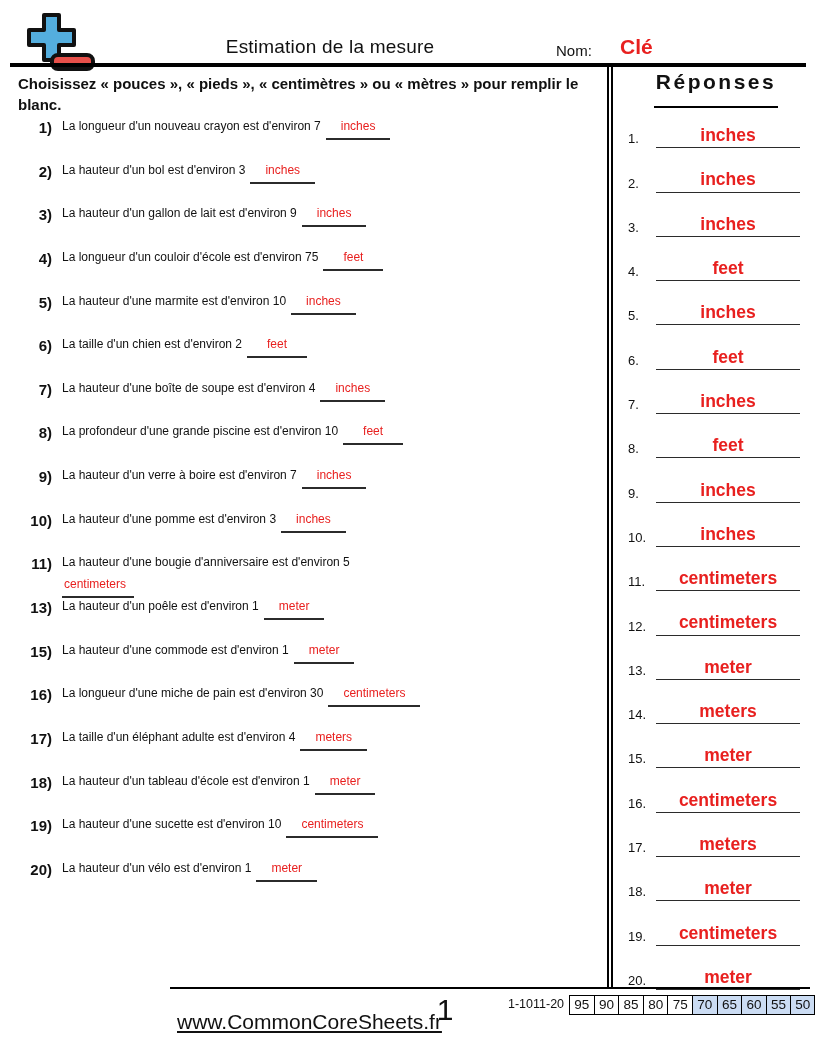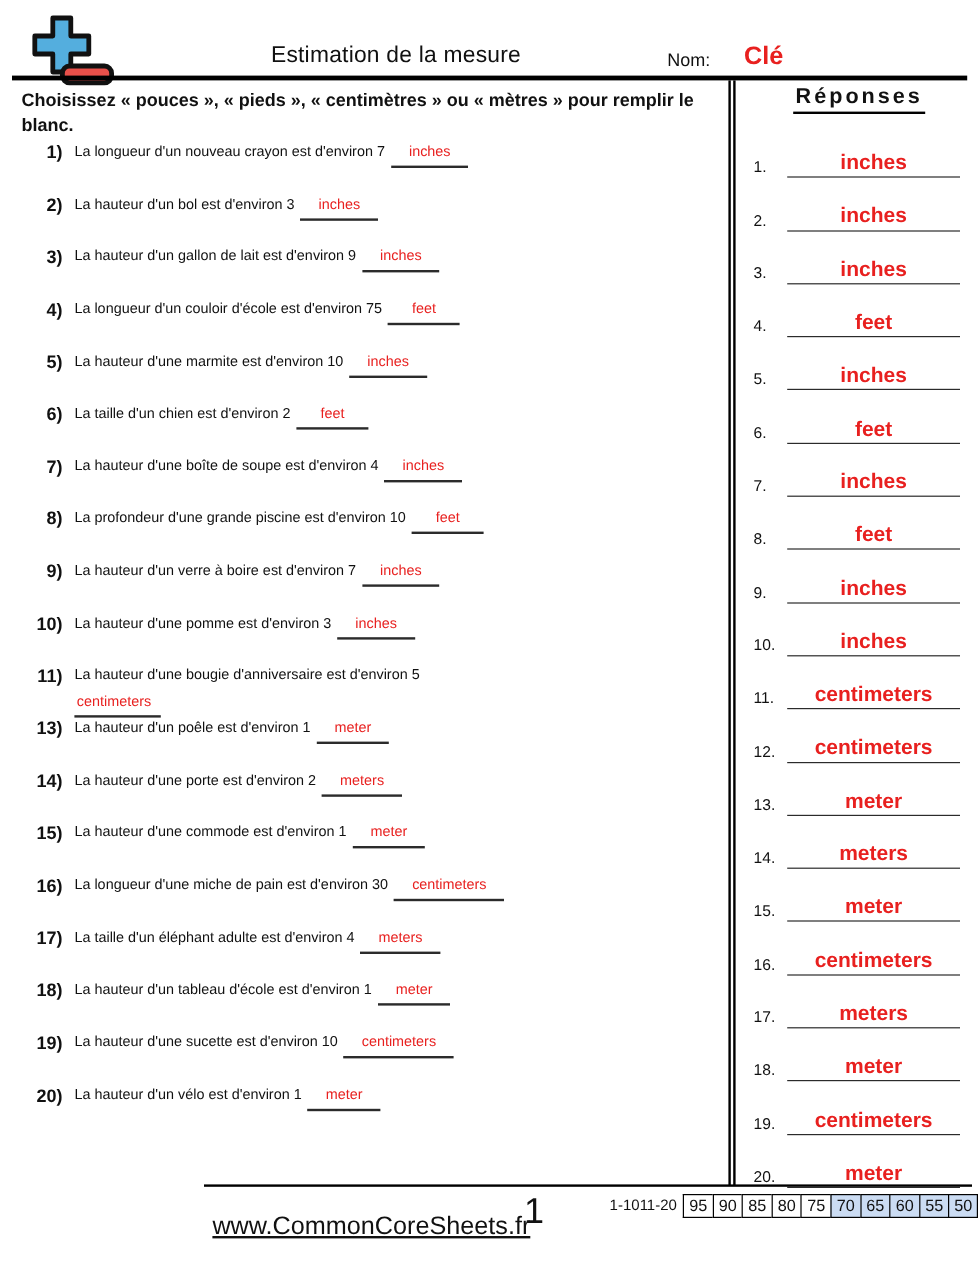--- a/index.html
+++ b/index.html
@@ -37,22 +37,22 @@
   .q-answer{
     display:inline-block;color:var(--answer-red);text-align:center;
     border-bottom:2px solid var(--line-dark);
     padding:0 15px 2px 15px;margin-left:5px;min-width:60px;line-height:19px;
   }
   .question.answer-block .q-answer{display:table;margin-left:0;margin-top:2px;padding:0 8px 2px 2px;}
   
   .answers-panel{position:absolute;left:620px;top:70px;width:192px;}
   .answers-title-wrap{text-align:center;}
   .answers-title{
-    display:inline-block;font-size:18px;font-weight:bold;letter-spacing:2.5px;
-    border-bottom:2px solid #000;padding:0 2px 2px 2px;
+    display:inline-block;font-size:21px;font-weight:bold;letter-spacing:2.5px;
+    border-bottom:2px solid #000;padding:0 2px 12px 2px;
   }
   .answers-list{position:absolute;left:0;top:34px;width:192px;}
   .answer-item{display:flex;align-items:flex-end;height:44.3px;padding-left:8px;padding-right:12px;}
   .a-num{width:28px;flex-shrink:0;font-size:13px;padding-bottom:2px;}
   .a-value{
     flex:1;text-align:center;color:var(--answer-red);
     font-weight:bold;font-size:17.5px;line-height:1.15;
     border-bottom:1.5px solid var(--line-dark);padding-bottom:2px;
   }
   
@@ -154,24 +154,20 @@
     <span class="q-num">11)</span>
     <span class="q-body"><span class="q-text">La hauteur d'une bougie d'anniversaire est d'environ 5</span><span class="q-answer">centimeters</span></span>
   </div>
 
 
   <div class="question">
     <span class="q-num">13)</span>
     <span class="q-body"><span class="q-text">La hauteur d'un poêle est d'environ 1</span><span class="q-answer">meter</span></span>
   </div>
 
-  <div class="question">
-    <span class="q-num">14)</span>
-    <span class="q-body"><span class="q-text">La hauteur d'une porte est d'environ 2</span><span class="q-answer">meters</span></span>
-  </div>
 
   <div class="question">
     <span class="q-num">15)</span>
     <span class="q-body"><span class="q-text">La hauteur d'une commode est d'environ 1</span><span class="q-answer">meter</span></span>
   </div>
 
   <div class="question">
     <span class="q-num">16)</span>
     <span class="q-body"><span class="q-text">La longueur d'une miche de pain est d'environ 30</span><span class="q-answer">centimeters</span></span>
   </div>

